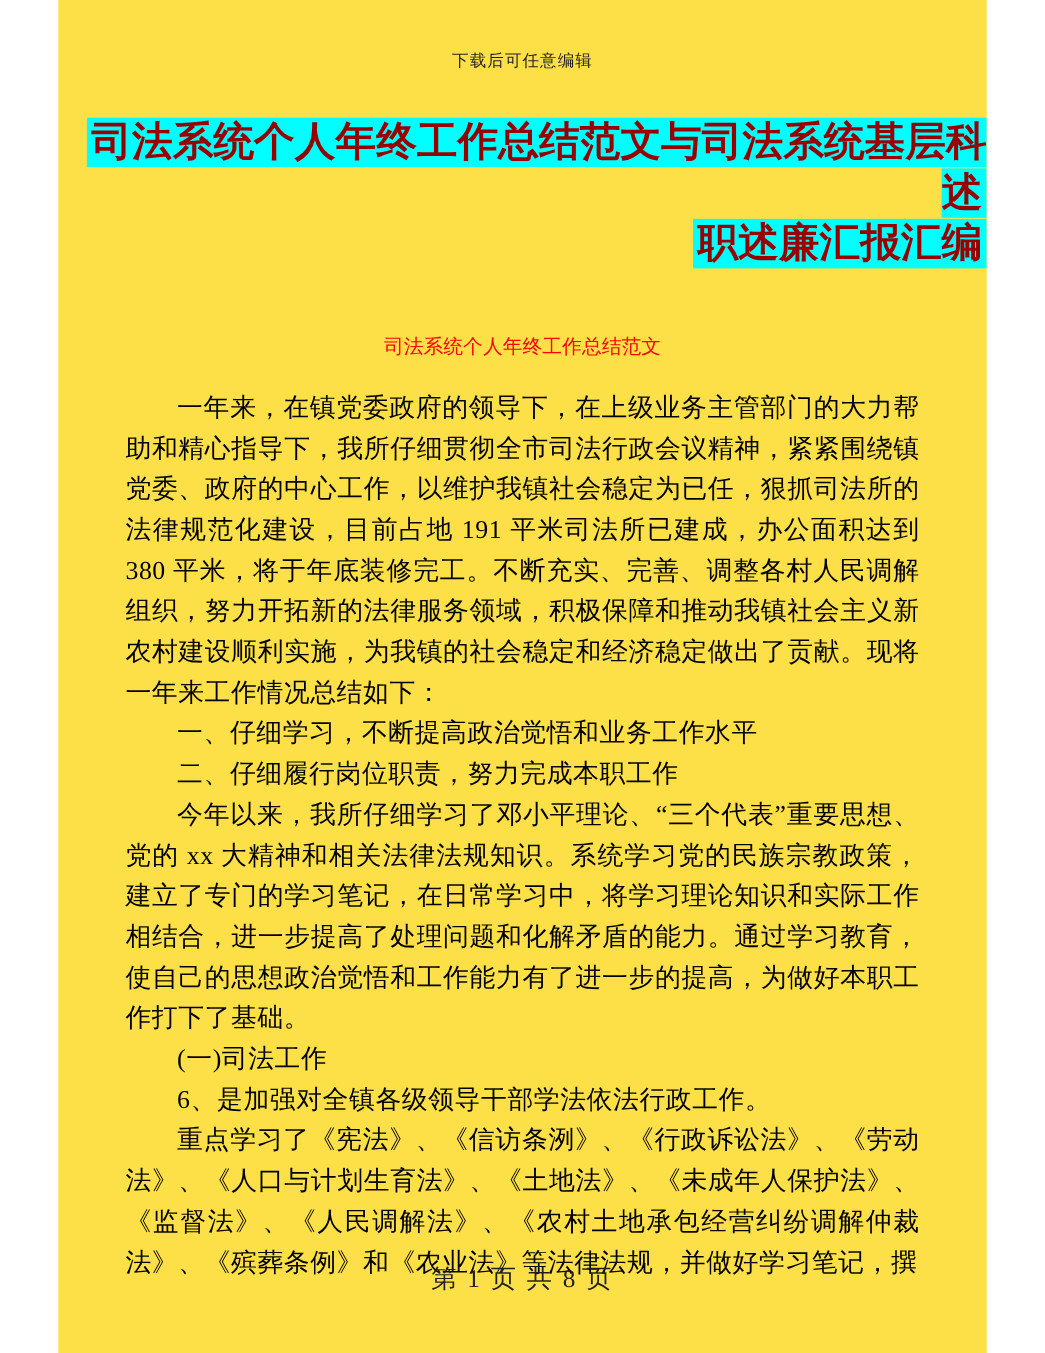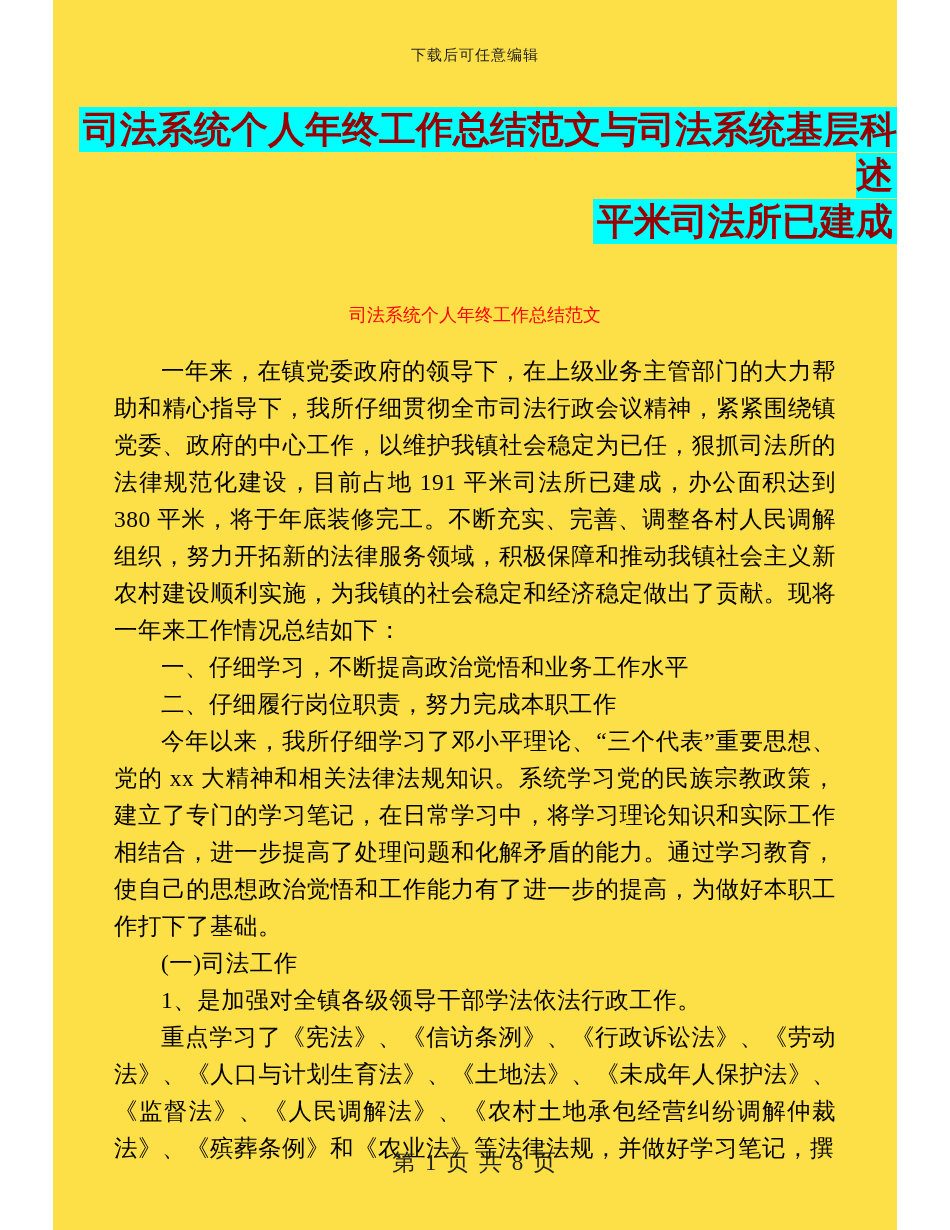--- a/index.html
+++ b/index.html
@@ -69,30 +69,30 @@
 </style>
 </head>
 <body>
 
 <div class="page">
 
   <div class="header-note">下载后可任意编辑</div>
 
   <h1 class="main-title">
     <span class="hl">司法系统个人年终工作总结范文与司法系统基层科述</span><br>
-    <span class="hl">平米司法所已建成</span>
+    <span class="hl">职述廉汇报汇编</span>
   </h1>
 
   <h2 class="section-title">司法系统个人年终工作总结范文</h2>
 
   <div class="body-text">
     <p>一年来，在镇党委政府的领导下，在上级业务主管部门的大力帮助和精心指导下，我所仔细贯彻全市司法行政会议精神，紧紧围绕镇党委、政府的中心工作，以维护我镇社会稳定为已任，狠抓司法所的法律规范化建设，目前占地 191 平米司法所已建成，办公面积达到 380 平米，将于年底装修完工。不断充实、完善、调整各村人民调解组织，努力开拓新的法律服务领域，积极保障和推动我镇社会主义新农村建设顺利实施，为我镇的社会稳定和经济稳定做出了贡献。现将一年来工作情况总结如下：</p>
     <p>一、仔细学习，不断提高政治觉悟和业务工作水平</p>
     <p>二、仔细履行岗位职责，努力完成本职工作</p>
     <p>今年以来，我所仔细学习了邓小平理论、“三个代表”重要思想、党的 xx 大精神和相关法律法规知识。系统学习党的民族宗教政策，建立了专门的学习笔记，在日常学习中，将学习理论知识和实际工作相结合，进一步提高了处理问题和化解矛盾的能力。通过学习教育，使自己的思想政治觉悟和工作能力有了进一步的提高，为做好本职工作打下了基础。</p>
     <p>(一)司法工作</p>
-    <p>1、是加强对全镇各级领导干部学法依法行政工作。</p>
+    <p>6、是加强对全镇各级领导干部学法依法行政工作。</p>
     <p>重点学习了《宪法》、《信访条洌》、《行政诉讼法》、《劳动法》、《人口与计划生育法》、《土地法》、《未成年人保护法》、《监督法》、《人民调解法》、《农村土地承包经营纠纷调解仲裁法》、《殡葬条例》和《农业法》等法律法规，并做好学习笔记，撰</p>
   </div>
 
   <div class="page-footer">第 1 页 共 8 页</div>
 
 </div>
 
 </body></html>

